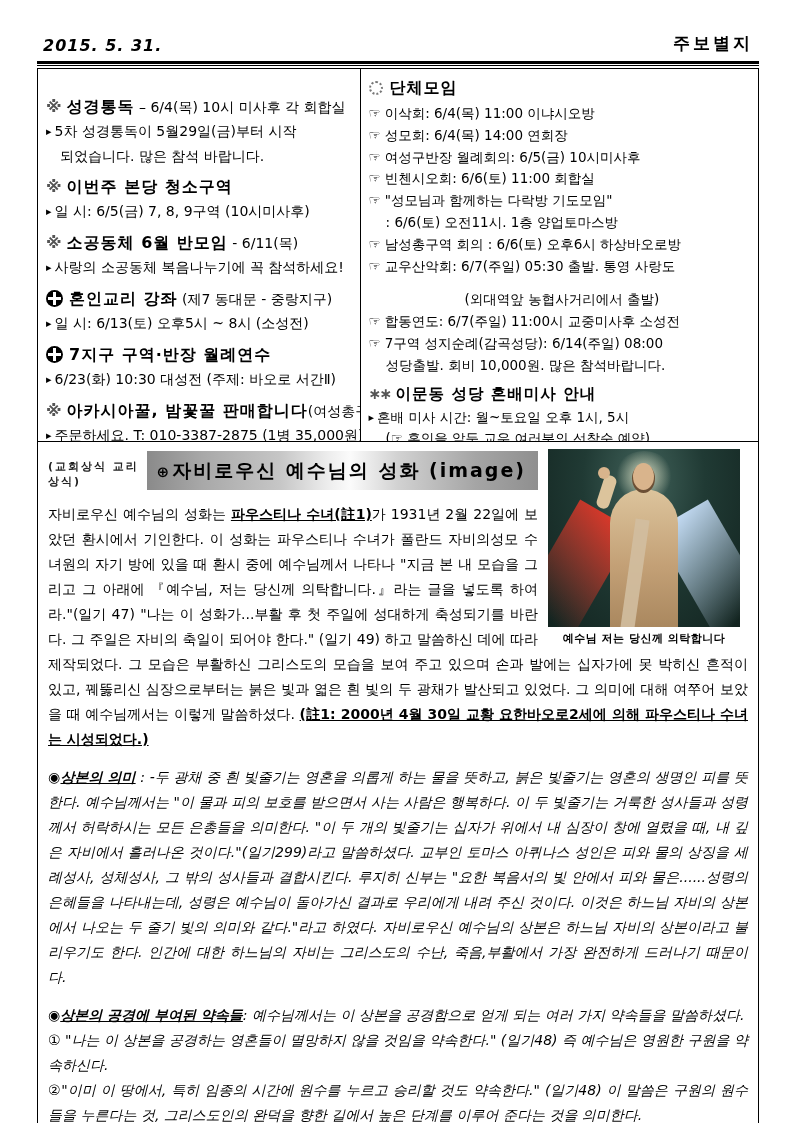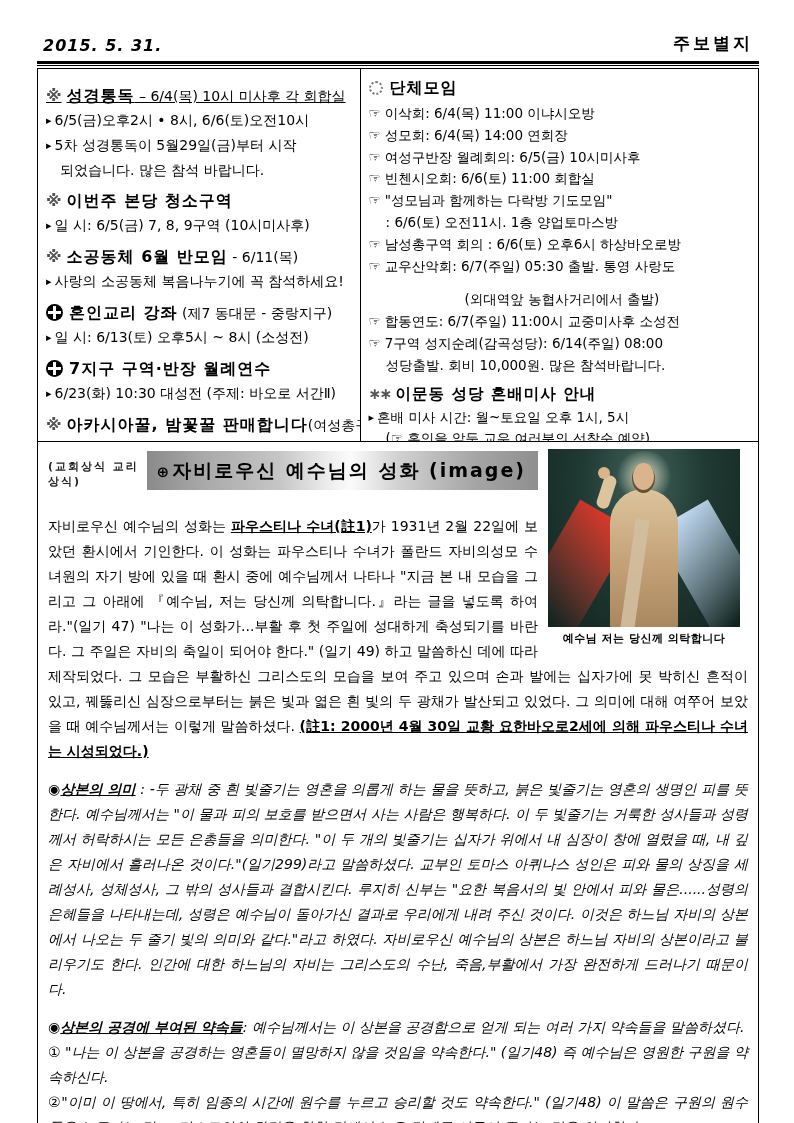--- a/index.html
+++ b/index.html
@@ -18,21 +18,21 @@
   .badge { font-size:17px; font-weight:bold; letter-spacing:3px; }
   .double-rule { height:5px; border-top:3px solid #000; border-bottom:1px solid #000; }
 
   
   .ann-table { display:flex; margin-top:2px; }
   .cell { border:1px solid #000; height:374px; overflow:hidden; }
   .cell.leftcell  { width:334px; padding:8px 6px 4px 8px; }
   .cell.rightcell { width:412px; margin-left:-1px; padding:7px 18px 4px 8px; }
 
   .leftcell .h { font-size:14px; line-height:24px; margin-top:7px; white-space:nowrap; }
-  .leftcell .h:first-child { margin-top:7px;text-decoration:underline; }
+  .leftcell .h:first-child { margin-top:18px; }
   .leftcell .h strong { font-size:16px; letter-spacing:1px; }
   .leftcell .li { font-size:14px; line-height:24px; white-space:nowrap; }
   .ref { font-weight:bold; color:#555; margin-right:5px; font-size:16px; }
   .arr { margin-right:3px; font-size:11px; vertical-align:1px; }
   .disc-icon { position:relative; display:inline-block; width:17px; height:17px; background:#000;
                border-radius:50%; margin-right:6px; vertical-align:-3px; }
   .disc-icon .bh { position:absolute; left:2px; right:2px; top:7px; height:3px; background:#fff; }
   .disc-icon .bv { position:absolute; top:2px; bottom:2px; left:7px; width:3px; background:#fff; }
   .ind-s { padding-left:14px; }
 
@@ -63,21 +63,21 @@
             background:linear-gradient(180deg, #dcc49c 0%, #c3a076 55%, #a9875e 100%); }
   .m-sash { position:absolute; left:80px; top:70px; width:14px; height:110px; background:rgba(210,190,160,0.9);
             transform:rotate(8deg); }
   .m-head { position:absolute; left:85px; top:14px; width:21px; height:27px; border-radius:50%;
             background:#d9b48c; box-shadow:0 2px 0 1px #6b4f35; }
   .m-arm  { position:absolute; left:52px; top:26px; width:13px; height:34px; border-radius:6px;
             background:#dcc49c; transform:rotate(18deg); }
   .m-hand { position:absolute; left:50px; top:18px; width:12px; height:12px; border-radius:50%; background:#d9b48c; }
   .mercy-caption { font-size:11px; font-weight:bold; text-align:center; margin-top:4px; letter-spacing:0.5px; }
 
-  .article-head { display:flex; align-items:flex-start; margin:2px 0 24px 0; }
+  .article-head { display:flex; align-items:flex-start; margin:2px 0 12px 0; }
   .kicker { width:148px; font-size:11px; font-weight:bold; letter-spacing:2px; padding-top:8px; color:#222; }
   .title-band { padding:7px 12px 6px 10px; font-size:19px; font-weight:bold; letter-spacing:2px; white-space:nowrap;
     background:linear-gradient(90deg,#8a8a8a 0%,#a8a8a8 14%,#c6c6c6 34%,#ececec 46%,#fbfbfb 52%,#d2d2d2 64%,#a5a5a5 84%,#8f8f8f 100%); }
   .band-circle { font-weight:bold; font-size:15px; margin-right:1px; }
 
   .article p { font-size:14px; line-height:25px; text-align:justify; }
   .article .sect { margin-top:13px;font-style:italic; }
   .bu { font-weight:bold; text-decoration:underline; }
   .sect-head { font-weight:bold; text-decoration:underline; }
   .dotmark { font-weight:bold; }
@@ -93,21 +93,20 @@
       <span class="badge">주보별지</span>
     </div>
     <div class="double-rule"></div>
 
     <div class="ann-table">
 
       <div class="cell leftcell">
         <div class="h">
           <span class="ref">※</span><strong>성경통독</strong><span> – 6/4(목) 10시 미사후 각 회합실</span>
         </div>
-        <div class="li"><span class="arr">▸</span><span>6/5(금)오후2시 • 8시, 6/6(토)오전10시</span></div>
         <div class="li"><span class="arr">▸</span><span>5차 성경통독이 5월29일(금)부터 시작</span></div>
         <div class="li ind-s"><span>되었습니다. 많은 참석 바랍니다.</span></div>
 
         <div class="h">
           <span class="ref">※</span><strong>이번주 본당 청소구역</strong>
         </div>
         <div class="li"><span class="arr">▸</span><span>일 시: 6/5(금) 7, 8, 9구역 (10시미사후)</span></div>
 
         <div class="h">
           <span class="ref">※</span><strong>소공동체 6월 반모임</strong><span> - 6/11(목)</span>

